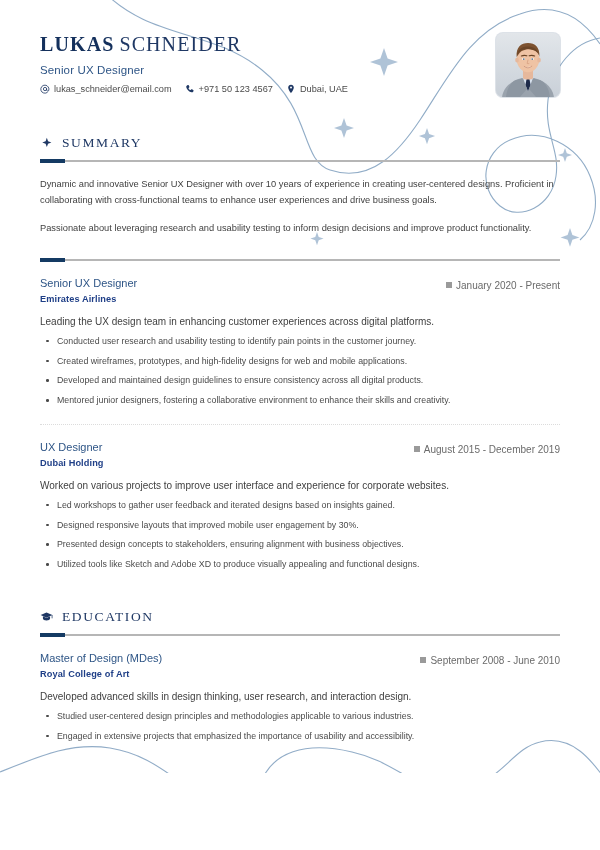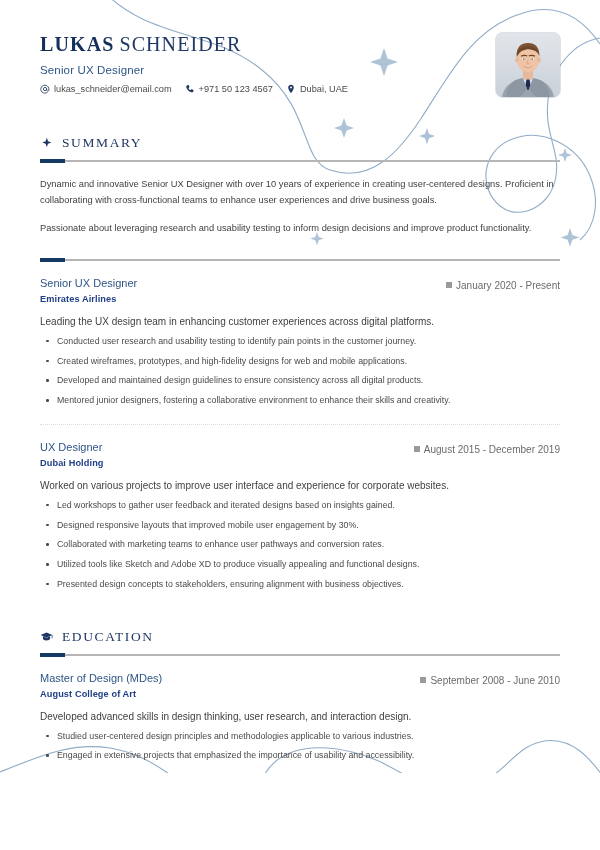--- a/index.html
+++ b/index.html
@@ -372,23 +372,22 @@
           <div class="entry-date">
             <span class="date-icon"></span>
             <span>August 2015 - December 2019</span>
           </div>
         </div>
         <div class="entry-org">Dubai Holding</div>
         <div class="entry-desc">Worked on various projects to improve user interface and experience for corporate websites.</div>
         <ul class="bullets">
           <li>Led workshops to gather user feedback and iterated designs based on insights gained.</li>
           <li>Designed responsive layouts that improved mobile user engagement by 30%.</li>
-          <li>Collaborated with marketing teams to enhance user pathways and conversion rates.</li>
+          <li>Presented design concepts to stakeholders, ensuring alignment with business objectives.</li>
           <li>Utilized tools like Sketch and Adobe XD to produce visually appealing and functional designs.</li>
-          <li>Presented design concepts to stakeholders, ensuring alignment with business objectives.</li>
         </ul>
       </div>
     </div>
 
     <div class="section" style="margin-top:38px;">
       <div class="section-head">
         <span class="sec-icon">
           <svg viewBox="0 0 16 16" width="13" height="13" fill="currentColor">
             <path d="M8,3 L15.2,6.2 L8,9.4 L0.8,6.2 Z"></path>
             <path d="M3.6,7.6 v2.9 c0,1.4 2.0,2.4 4.4,2.4 c2.4,0 4.4,-1.0 4.4,-2.4 V7.6 L8,9.9 Z"></path>
@@ -400,21 +399,21 @@
       <div class="sec-rule"></div>
 
       <div class="entry">
         <div class="entry-top">
           <div class="entry-role">Master of Design (MDes)</div>
           <div class="entry-date">
             <span class="date-icon"></span>
             <span>September 2008 - June 2010</span>
           </div>
         </div>
-        <div class="entry-org">August College of Art</div>
+        <div class="entry-org">Royal College of Art</div>
         <div class="entry-desc">Developed advanced skills in design thinking, user research, and interaction design.</div>
         <ul class="bullets">
           <li>Studied user-centered design principles and methodologies applicable to various industries.</li>
           <li>Engaged in extensive projects that emphasized the importance of usability and accessibility.</li>
         </ul>
       </div>
     </div>
 
   </div>
 </div>

